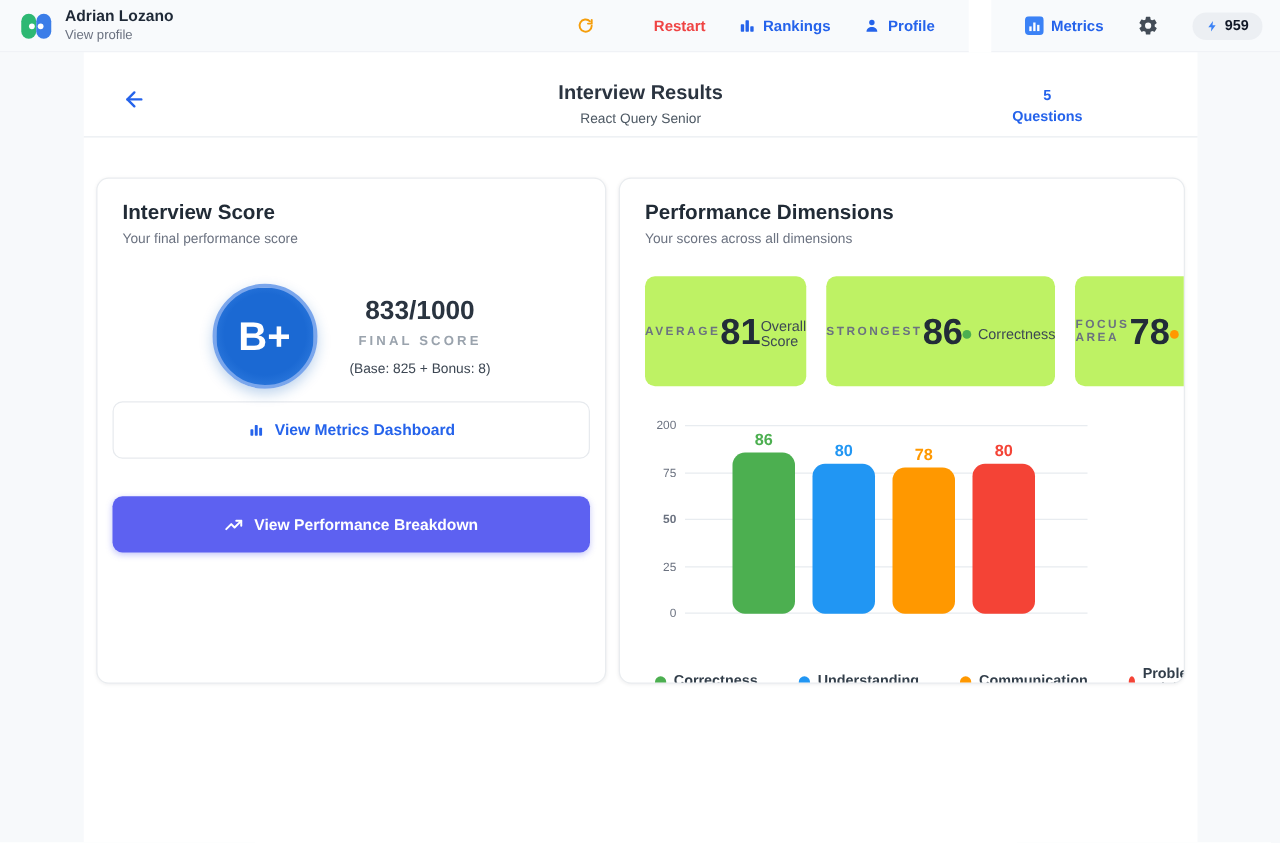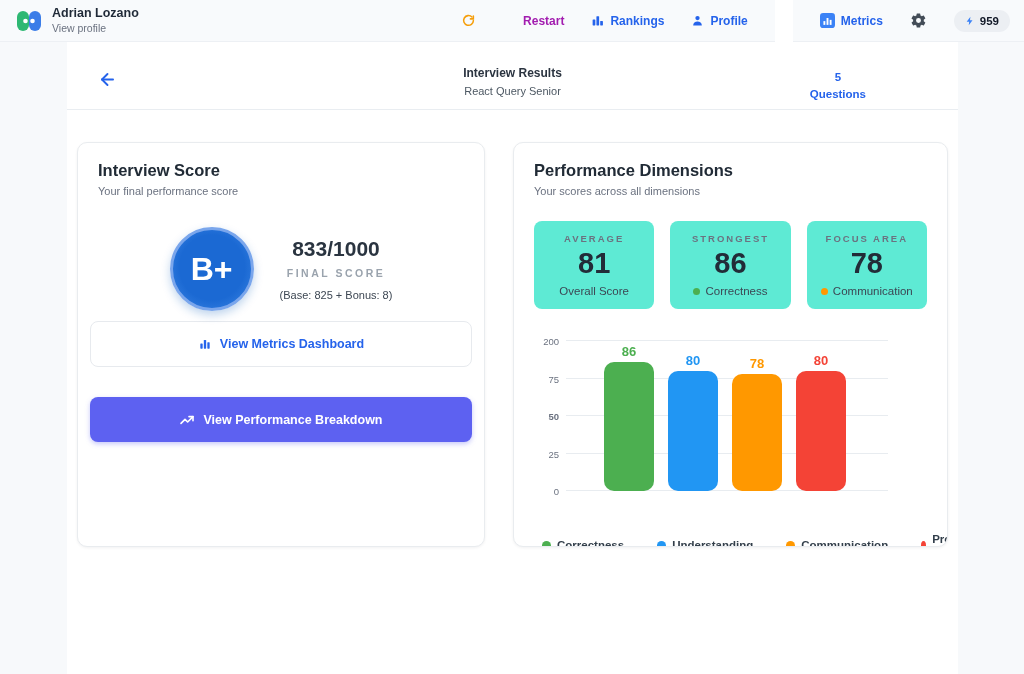--- a/index.html
+++ b/index.html
@@ -7,42 +7,42 @@
     font-family:"Liberation Sans", sans-serif; color:#1f2937; }
 
   
   .header { height:42px; background:#f8fafc; border-bottom:1px solid #edf0f4;
     display:flex; align-items:center; padding:0 14px 0 16px; }
   .brand { display:flex; align-items:center; gap:10px; cursor:pointer; }
   .brand-name { font-size:12.5px; font-weight:bold; color:#1f2937; line-height:1.25; }
   .brand-sub  { font-size:10.5px; color:#6b7280; line-height:1.25; }
   .nav { margin-left:auto; display:flex; align-items:center; gap:27px; height:100%; }
   .nav-item { display:flex; align-items:center; gap:6px; font-size:12px; font-weight:bold; cursor:pointer; }
-  .nav-restart { color:#a21caf;gap:48px; }
+  .nav-restart { color:#ef4444;gap:48px; }
   .nav-blue { color:#2563eb; }
   .header-gap { width:18px; height:42px; background:#ffffff; }
   .gear { display:flex; align-items:center; cursor:pointer; }
   .pill { display:flex; align-items:center; gap:5px; background:#eceff3; border-radius:13px;
     padding:5px 11px; font-size:11.5px; font-weight:bold; color:#111827; cursor:pointer; }
 
   
   .page { background:#f7f9fb; height:632px; }
   .panel { margin:0 66px 0 67px; background:#fff; height:100%; }
 
   
   .titlebar { position:relative; height:68px; border-bottom:1px solid #e9edf1; }
   .back-btn { position:absolute; left:31px; top:28px; cursor:pointer; line-height:0; }
   .title-center { position:absolute; left:50%; top:24px; transform:translateX(-50%); text-align:center; }
-  .page-title { font-size:12px; font-weight:600; color:#2b3440; }
+  .page-title { font-size:16px; font-weight:600; color:#2b3440; }
   .page-subtitle { font-size:11px; color:#4d5863; margin-top:5px; }
   .questions-block { position:absolute; right:92px; top:27px; text-align:center;
     color:#2563eb; font-size:11.5px; font-weight:bold; line-height:1.45; }
 
   
-  .cards { display:flex; gap:28px; padding:32px 10px 0; }
+  .cards { display:flex; gap:10px; padding:32px 10px 0; }
   .card { background:#fff; border:1px solid #e9ecef; border-radius:10px;
     box-shadow:0 1px 3px rgba(16,24,40,.06); padding:18px 20px; height:405px; overflow:hidden; }
   .card-score { width:408px; flex:none; }
   .card-dims { flex:1; }
   .card-title { font-size:16.5px; font-weight:600; color:#212b36; }
   .card-sub { font-size:11px; color:#6b7280; margin-top:5px; }
 
   
   .score-row { margin-top:30px; display:flex; align-items:center; justify-content:center; gap:26px; }
   .grade-circle { width:84px; height:84px; border-radius:50%;
@@ -56,22 +56,22 @@
   .score-breakdown { margin-top:10px; font-size:11px; color:#3d4753; }
   .btn { display:flex; align-items:center; justify-content:center; gap:8px;
     border-radius:8px; font-family:inherit; font-size:12.5px; font-weight:bold; cursor:pointer; }
   .btn-primary { margin:30px -8px 0; width:calc(100% + 16px); height:45px;
     background:#5d61f1; border:none; color:#fff; box-shadow:0 2px 5px rgba(93,97,241,.35); }
   .btn-secondary { margin:10px -8px 0; width:calc(100% + 16px); height:46px;
     background:#fff; border:1px solid #e7eaee; color:#2563eb; }
 
   
   .stats { display:flex; gap:16px; margin-top:24px; }
-  .stat { flex:1; background:#5eead4; border-radius:8px; height:88px;
-    display:flex; flex-direction:column; align-items:center; justify-content:center; }
+  .stat { flex:1; background:#bef264; border-radius:8px; height:88px;
+    display:flex; flex-direction:row; align-items:center; justify-content:center; }
   .stat-caption { font-size:9.5px; font-weight:bold; letter-spacing:2px; color:#6b7280; }
   .stat-value { font-size:29px; font-weight:bold; color:#222c38; margin-top:3px; }
   .stat-label { font-size:11.5px; color:#3c4754; margin-top:5px; display:flex; align-items:center; gap:5px; }
   .stat-dot { width:7px; height:7px; border-radius:50%; }
 
   
   .chart { margin-top:32px; }
   .plot { position:relative; height:150px; margin-left:32px; width:322px; }
   .gridline { position:absolute; left:0; right:0; height:1px; background:#e8ecf0; }
   .ytick { position:absolute; right:calc(100% + 7px); transform:translateY(50%);

